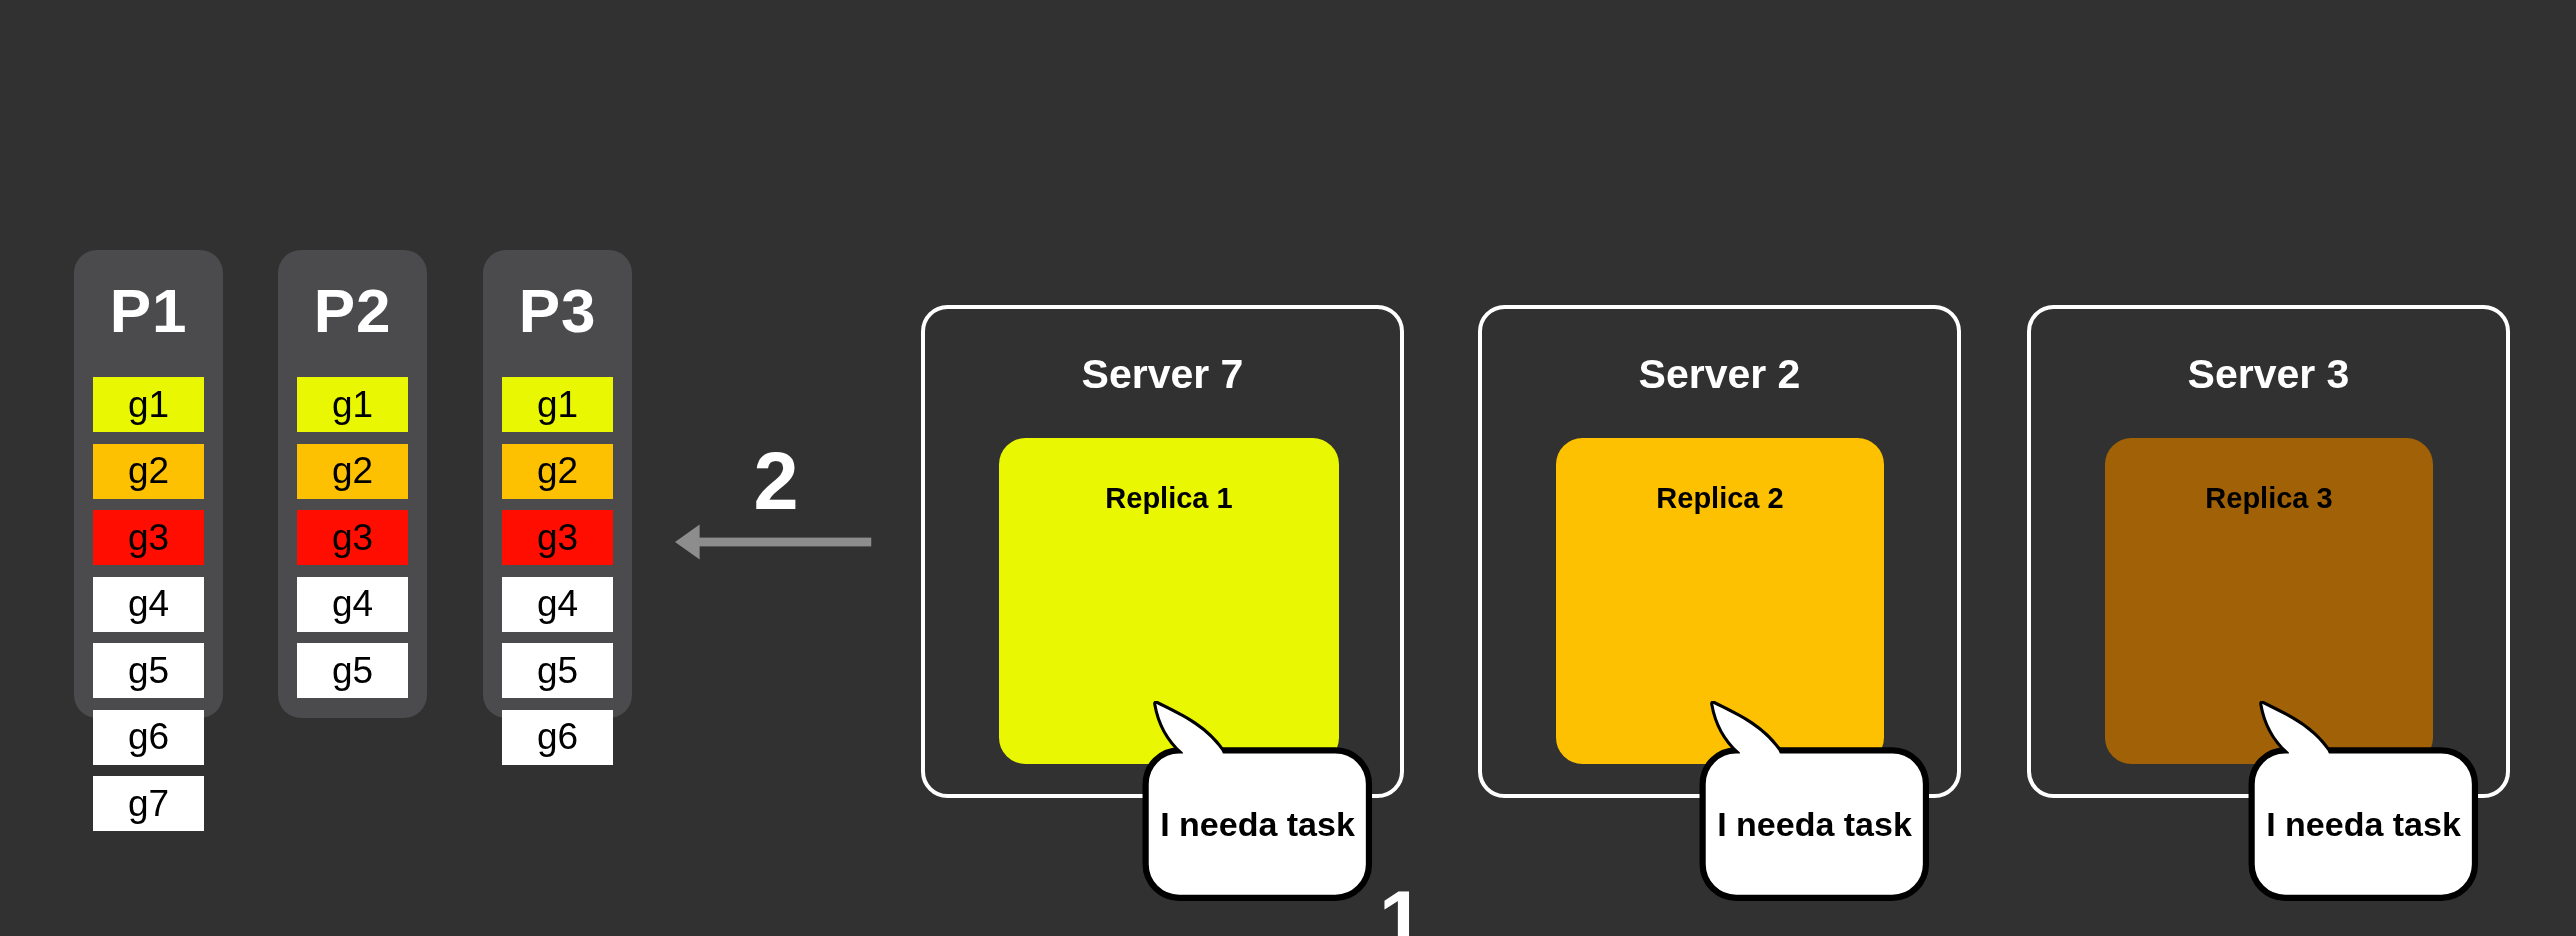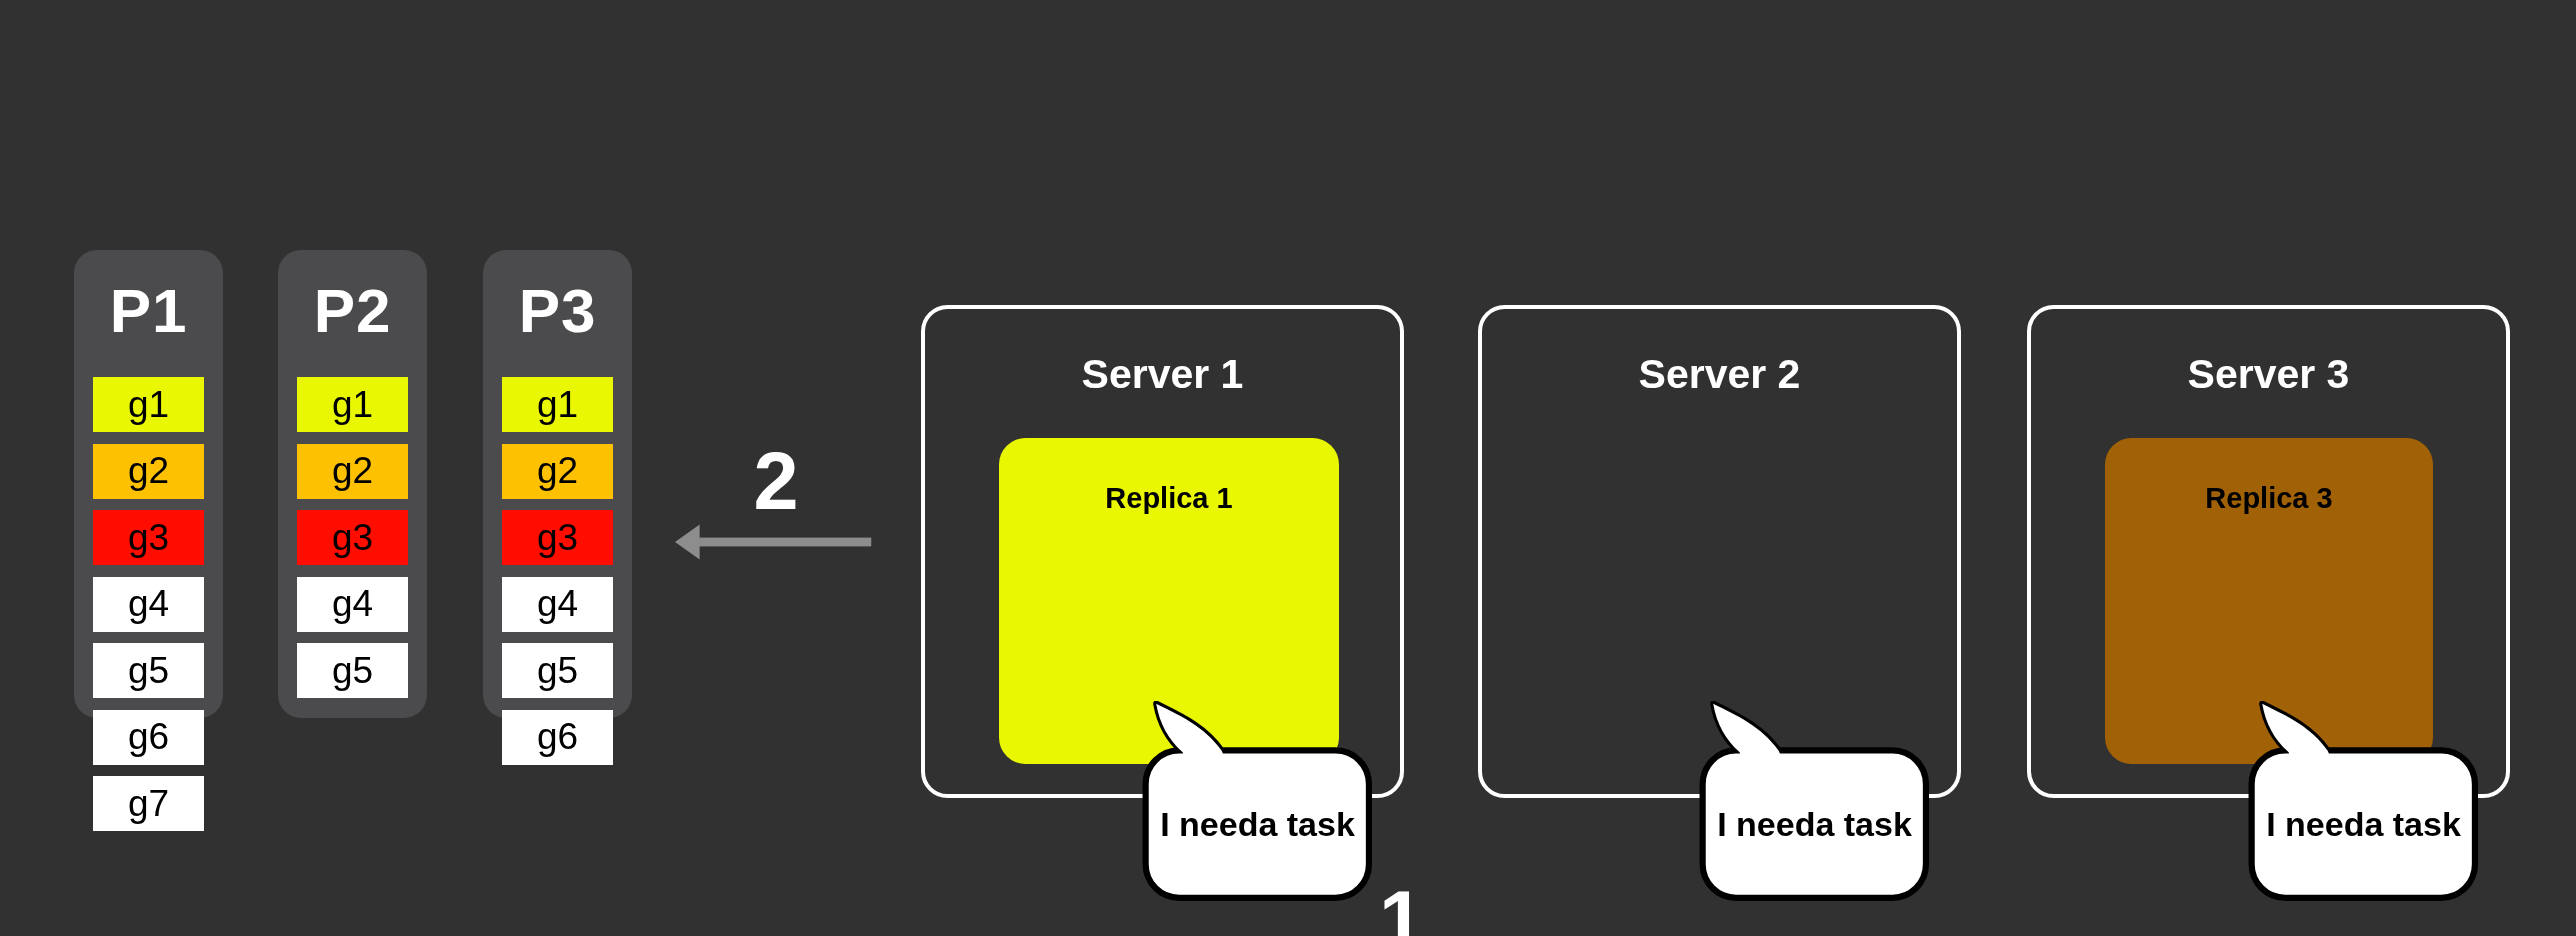--- a/index.html
+++ b/index.html
@@ -98,38 +98,41 @@
     </div>
 
   <div class="step-num" style="left:725px;top:439px;width:102px;">2</div>
   <svg class="arrow-svg" style="left:670px;top:520px;" width="208" height="44" viewBox="0 0 235 50">
     <rect x="30" y="20" width="198" height="10" fill="#8d8d8d"></rect>
     <polygon points="5,25 33,5 33,45" fill="#8d8d8d"></polygon>
   </svg>
 
   <div id="servers-layer">
       <div class="server" style="left: 921px;">
-    <div class="server-title">Server 1</div>
+    <div class="server-title">Server 7</div>
     <div class="replica" style="background: rgb(233, 248, 2); padding-left: 12px;">
       <div class="replica-label">Replica 1</div>
     </div>
     <div class="bubble">
       <svg width="265" height="203" viewBox="0 0 300 230">
         <path d="M16,3 C20,26 30,44 46,58 L50,74 L98,74 L90,56 C70,28 42,16 16,3 Z" fill="#ffffff" stroke="#000000" stroke-width="7" stroke-linejoin="round"></path>
         <rect x="4" y="56" width="253" height="167" rx="38" fill="#ffffff" stroke="#000000" stroke-width="7"></rect>
         <path d="M16,3 C20,26 30,44 46,58 L50,74 L98,74 L90,56 C70,28 42,16 16,3 Z" fill="#ffffff" stroke="none"></path>
       </svg>
       <div class="bubble-text">
         <div>I need</div>
         <div>a task</div>
       </div>
     </div>
   </div>
       <div class="server" style="left: 1478px;">
     <div class="server-title">Server 2</div>
+    <div class="replica" style="background: rgb(253, 193, 1);">
+      <div class="replica-label">Replica 2</div>
+    </div>
     <div class="bubble">
       <svg width="265" height="203" viewBox="0 0 300 230">
         <path d="M16,3 C20,26 30,44 46,58 L50,74 L98,74 L90,56 C70,28 42,16 16,3 Z" fill="#ffffff" stroke="#000000" stroke-width="7" stroke-linejoin="round"></path>
         <rect x="4" y="56" width="253" height="167" rx="38" fill="#ffffff" stroke="#000000" stroke-width="7"></rect>
         <path d="M16,3 C20,26 30,44 46,58 L50,74 L98,74 L90,56 C70,28 42,16 16,3 Z" fill="#ffffff" stroke="none"></path>
       </svg>
       <div class="bubble-text">
         <div>I need</div>
         <div>a task</div>
       </div>

